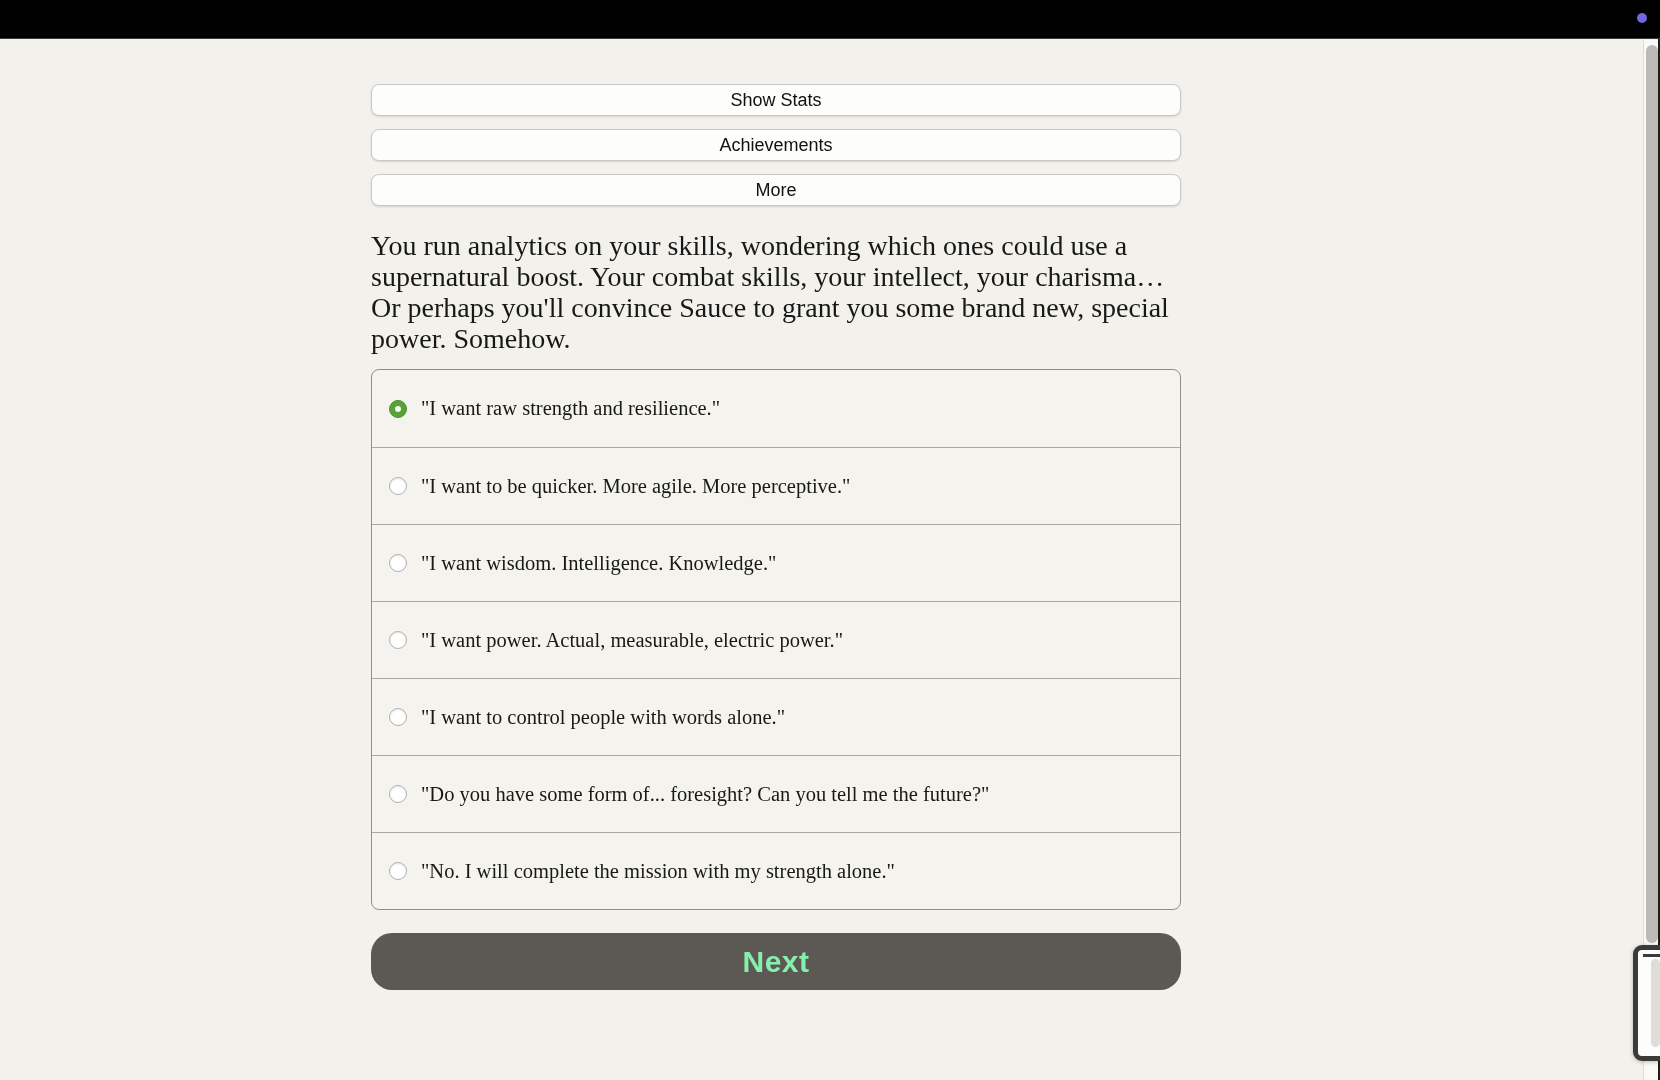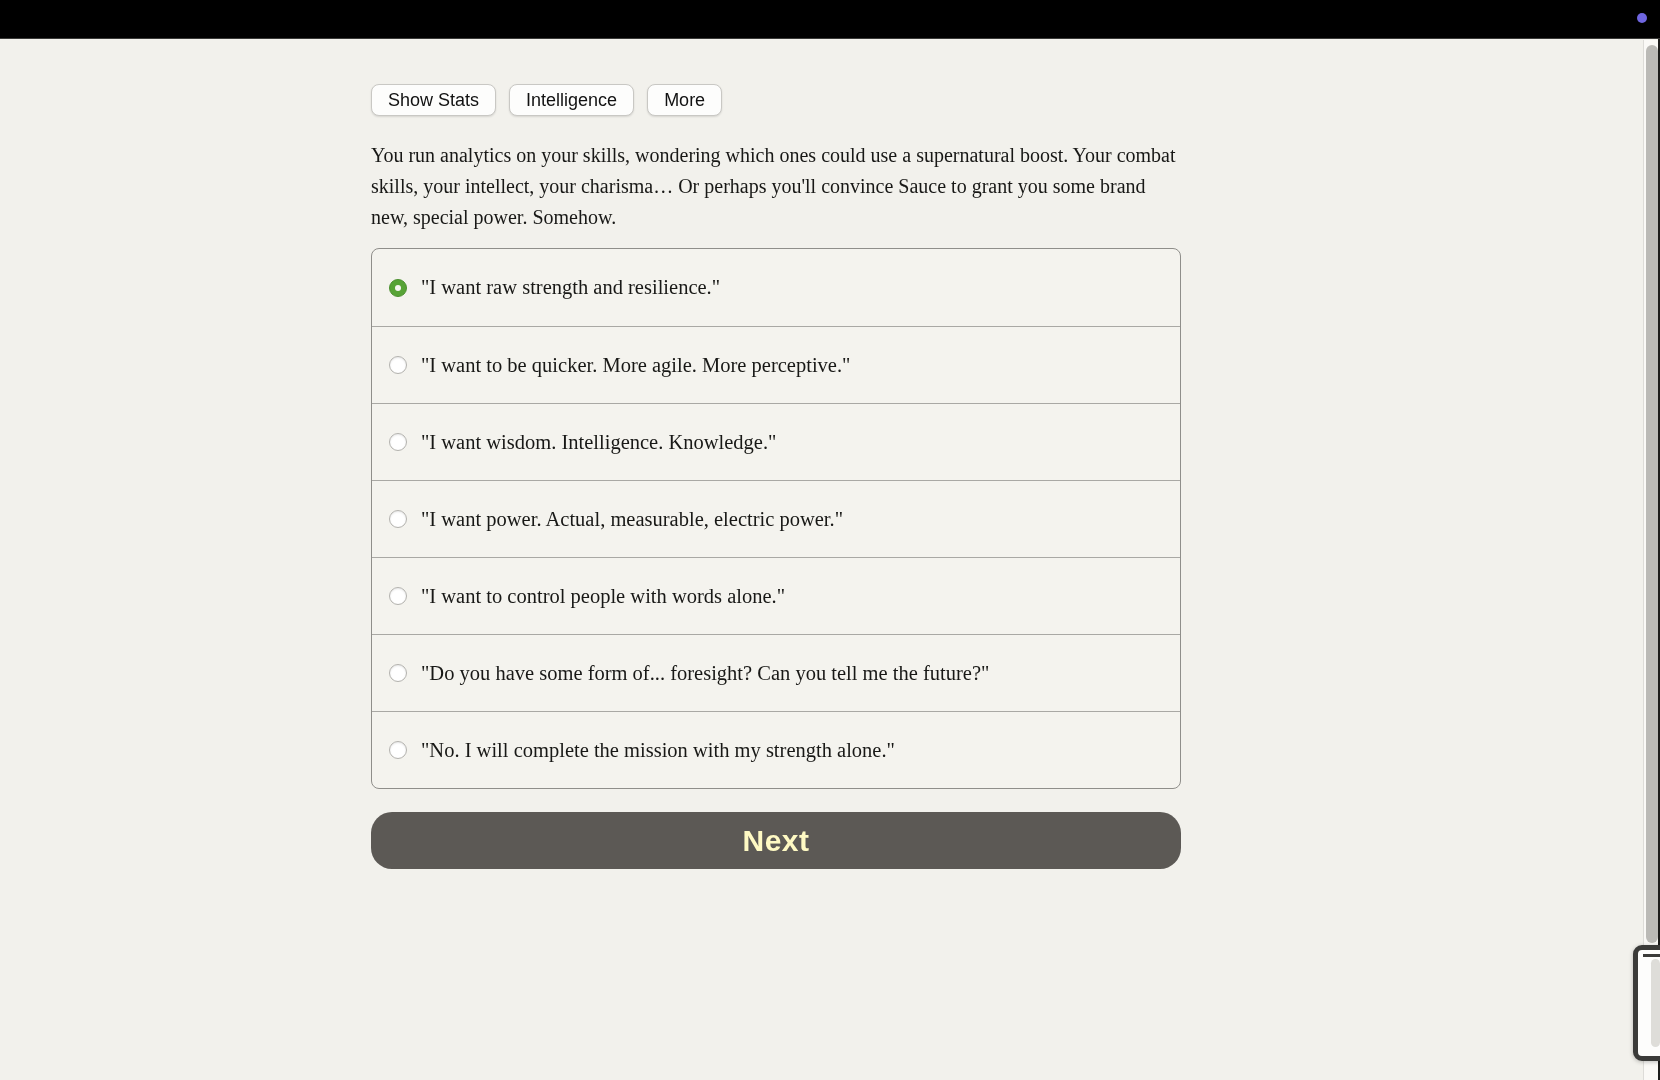--- a/index.html
+++ b/index.html
@@ -21,40 +21,40 @@
     width: 10px; height: 10px; border-radius: 50%;
     background: #6f66e0;
   }
   
   .content {
     position: absolute; left: 371px; top: 39px;
     width: 810px;
   }
   .nav-row {
     margin-top: 45px;
-    display: flex; gap: 13px;
+    display: flex; gap: 13px; flex-direction: column;
   }
   .nav-btn {
     background: #fdfdfc;
     border: 1px solid #c9c8c4;
     border-radius: 8px;
     box-shadow: 0 1px 2px rgba(0,0,0,0.12);
     color: #111;
     font-size: 18px;
     font-family: "Liberation Sans", sans-serif;
     padding: 5px 16px;
     height: 32px;
     line-height: 20px;
     cursor: pointer;
     white-space: nowrap;
   }
   .narrative {
     margin-top: 24px;
     font-family: "Liberation Serif", serif;
-    font-size: 20px;
+    font-size: 28px;
     line-height: 31px;
     color: #181816;
     width: 810px;
   }
   
   .choices-box {
     margin-top: 15px;
     width: 810px;
     background: #f4f3ee;
     border: 1px solid #8f8e8a;
@@ -98,21 +98,21 @@
     font-size: 20.5px;
     color: #181816;
   }
   
   .next-btn {
     margin-top: 23px;
     width: 810px; height: 57px;
     background: #5c5955;
     border: none;
     border-radius: 21px;
-    color: #fef9c3;
+    color: #86efac;
     font-family: "Liberation Sans", sans-serif;
     font-weight: bold;
     font-size: 30px;
     letter-spacing: 0.5px;
     cursor: pointer;
     display: flex; align-items: center; justify-content: center;
   }
   
   .scroll-area {
     position: absolute; left: 1643px; top: 40px;
@@ -156,21 +156,21 @@
 <body>
 
 <div class="topbar">
   <div class="notif-dot"></div>
 </div>
 
 <div class="content">
 
   <div class="nav-row">
     <button class="nav-btn">Show Stats</button>
-    <button class="nav-btn">Intelligence</button>
+    <button class="nav-btn">Achievements</button>
     <button class="nav-btn">More</button>
   </div>
 
   <p class="narrative">You run analytics on your skills, wondering which ones could use a supernatural boost. Your combat skills, your intellect, your charisma… Or perhaps you'll convince Sauce to grant you some brand new, special power. Somehow.</p>
 
   <div class="choices-box">
     <div class="choice-row selected">
       <span class="radio"></span>
       <span class="choice-label">"I want raw strength and resilience."</span>
     </div>

